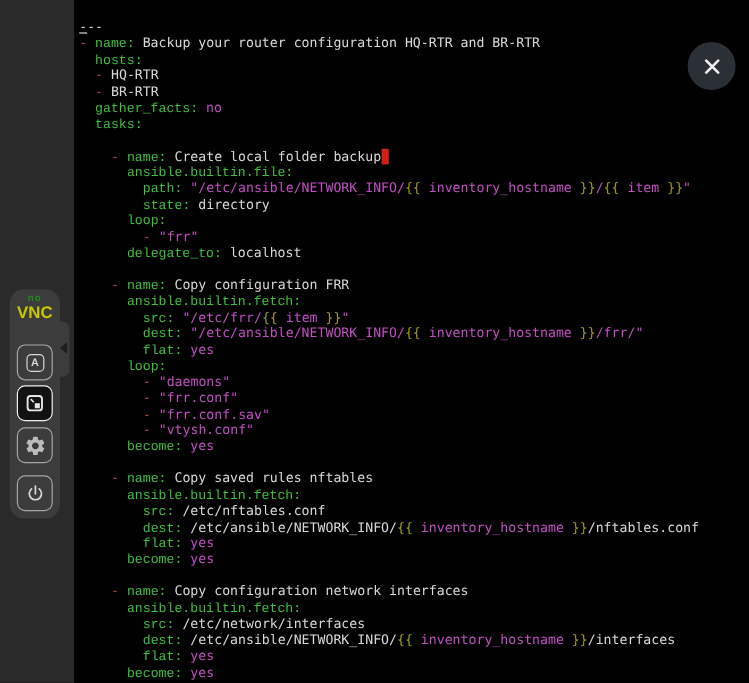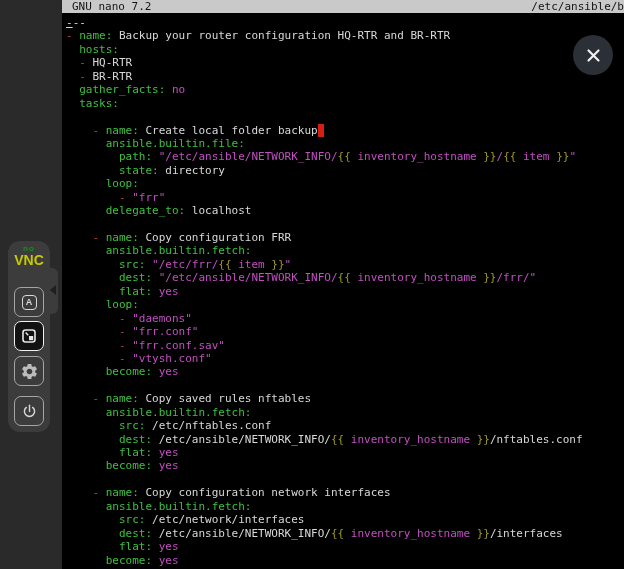--- a/index.html
+++ b/index.html
@@ -37,21 +37,21 @@
   .terminal{position:absolute;left:62px;top:0;width:562px;height:569px;background:#000;}
   .nano-titlebar{position:absolute;left:0;top:0;width:562px;height:13px;background:#c9c9c9;
                  color:#141414;font-size:11px;line-height:13px;white-space:pre;overflow:hidden;}
   .nano-title-left{position:absolute;left:10px;top:0;}
   .nano-title-right{position:absolute;right:0;top:0;}
   .editor{position:absolute;left:4px;top:16px;right:0;bottom:0;
           font-size:11px;line-height:13.45px;white-space:pre;cursor:text;}
   .line{height:13.45px;}
   .c-w{color:#d8d8d8;}
   .c-wu{color:#d8d8d8;text-decoration:underline;}
-  .c-k{color:#3fc03f;}
+  .c-k{color:#3fc03f;font-family:Liberation Mono, monospace;}
   .c-s{color:#c24fc2;}
   .c-v{color:#c24fc2;}
   .c-b{color:#9e9727;}
   .c-d{color:#b2473d;}
   .c-cur{background:#d42012;color:#d42012;}
 
   
   .close-btn{position:absolute;left:573px;top:35px;width:40px;height:40px;border-radius:50%;
              background:#2b2f36;border:none;display:flex;align-items:center;justify-content:center;
              cursor:pointer;padding:0;}
@@ -86,24 +86,20 @@
         <path d="M7.5 6.2 A7.2 7.2 0 1 0 16.5 6.2" stroke="#d8d8d8" stroke-width="2" fill="none" stroke-linecap="round"></path>
       </svg>
     </button>
   </div>
   <div class="vnc-handle">
     <span class="tri"></span>
   </div>
 </div>
 
 <div class="terminal">
-  <div class="nano-titlebar">
-    <span class="nano-title-left">GNU nano 7.2</span>
-    <span class="nano-title-right">/etc/ansible/b</span>
-  </div>
   <div class="editor"><div class="line"><span class="c-wu">-</span><span class="c-w">--</span></div><div class="line"><span class="c-d">- </span><span class="c-k">name:</span><span class="c-w"> Backup your router configuration HQ-RTR and BR-RTR</span></div><div class="line"><span class="c-w">  </span><span class="c-k">hosts:</span></div><div class="line"><span class="c-w">  </span><span class="c-d">- </span><span class="c-w">HQ-RTR</span></div><div class="line"><span class="c-w">  </span><span class="c-d">- </span><span class="c-w">BR-RTR</span></div><div class="line"><span class="c-w">  </span><span class="c-k">gather_facts:</span><span class="c-w"> </span><span class="c-v">no</span></div><div class="line"><span class="c-w">  </span><span class="c-k">tasks:</span></div><div class="line"><span class="c-w"> </span></div><div class="line"><span class="c-w">    </span><span class="c-d">- </span><span class="c-k">name:</span><span class="c-w"> Create local folder backup</span><span class="c-cur"> </span></div><div class="line"><span class="c-w">      </span><span class="c-k">ansible.builtin.file:</span></div><div class="line"><span class="c-w">        </span><span class="c-k">path:</span><span class="c-w"> </span><span class="c-s">"/etc/ansible/NETWORK_INFO/</span><span class="c-b">{{</span><span class="c-s"> inventory_hostname </span><span class="c-b">}}</span><span class="c-s">/</span><span class="c-b">{{</span><span class="c-s"> item </span><span class="c-b">}}</span><span class="c-s">"</span></div><div class="line"><span class="c-w">        </span><span class="c-k">state:</span><span class="c-w"> directory</span></div><div class="line"><span class="c-w">      </span><span class="c-k">loop:</span></div><div class="line"><span class="c-w">        </span><span class="c-d">- </span><span class="c-s">"frr"</span></div><div class="line"><span class="c-w">      </span><span class="c-k">delegate_to:</span><span class="c-w"> localhost</span></div><div class="line"><span class="c-w"> </span></div><div class="line"><span class="c-w">    </span><span class="c-d">- </span><span class="c-k">name:</span><span class="c-w"> Copy configuration FRR</span></div><div class="line"><span class="c-w">      </span><span class="c-k">ansible.builtin.fetch:</span></div><div class="line"><span class="c-w">        </span><span class="c-k">src:</span><span class="c-w"> </span><span class="c-s">"/etc/frr/</span><span class="c-b">{{</span><span class="c-s"> item </span><span class="c-b">}}</span><span class="c-s">"</span></div><div class="line"><span class="c-w">        </span><span class="c-k">dest:</span><span class="c-w"> </span><span class="c-s">"/etc/ansible/NETWORK_INFO/</span><span class="c-b">{{</span><span class="c-s"> inventory_hostname </span><span class="c-b">}}</span><span class="c-s">/frr/"</span></div><div class="line"><span class="c-w">        </span><span class="c-k">flat:</span><span class="c-w"> </span><span class="c-v">yes</span></div><div class="line"><span class="c-w">      </span><span class="c-k">loop:</span></div><div class="line"><span class="c-w">        </span><span class="c-d">- </span><span class="c-s">"daemons"</span></div><div class="line"><span class="c-w">        </span><span class="c-d">- </span><span class="c-s">"frr.conf"</span></div><div class="line"><span class="c-w">        </span><span class="c-d">- </span><span class="c-s">"frr.conf.sav"</span></div><div class="line"><span class="c-w">        </span><span class="c-d">- </span><span class="c-s">"vtysh.conf"</span></div><div class="line"><span class="c-w">      </span><span class="c-k">become:</span><span class="c-w"> </span><span class="c-v">yes</span></div><div class="line"><span class="c-w"> </span></div><div class="line"><span class="c-w">    </span><span class="c-d">- </span><span class="c-k">name:</span><span class="c-w"> Copy saved rules nftables</span></div><div class="line"><span class="c-w">      </span><span class="c-k">ansible.builtin.fetch:</span></div><div class="line"><span class="c-w">        </span><span class="c-k">src:</span><span class="c-w"> /etc/nftables.conf</span></div><div class="line"><span class="c-w">        </span><span class="c-k">dest:</span><span class="c-w"> /etc/ansible/NETWORK_INFO/</span><span class="c-b">{{</span><span class="c-s"> inventory_hostname </span><span class="c-b">}}</span><span class="c-w">/nftables.conf</span></div><div class="line"><span class="c-w">        </span><span class="c-k">flat:</span><span class="c-w"> </span><span class="c-v">yes</span></div><div class="line"><span class="c-w">      </span><span class="c-k">become:</span><span class="c-w"> </span><span class="c-v">yes</span></div><div class="line"><span class="c-w"> </span></div><div class="line"><span class="c-w">    </span><span class="c-d">- </span><span class="c-k">name:</span><span class="c-w"> Copy configuration network interfaces</span></div><div class="line"><span class="c-w">      </span><span class="c-k">ansible.builtin.fetch:</span></div><div class="line"><span class="c-w">        </span><span class="c-k">src:</span><span class="c-w"> /etc/network/interfaces</span></div><div class="line"><span class="c-w">        </span><span class="c-k">dest:</span><span class="c-w"> /etc/ansible/NETWORK_INFO/</span><span class="c-b">{{</span><span class="c-s"> inventory_hostname </span><span class="c-b">}}</span><span class="c-w">/interfaces</span></div><div class="line"><span class="c-w">        </span><span class="c-k">flat:</span><span class="c-w"> </span><span class="c-v">yes</span></div><div class="line"><span class="c-w">      </span><span class="c-k">become:</span><span class="c-w"> </span><span class="c-v">yes</span></div></div>
 </div>
 
 <button class="close-btn">
   <svg width="15" height="15" viewBox="0 0 15 15">
     <path d="M2.5 2.5 L12.5 12.5 M12.5 2.5 L2.5 12.5" stroke="#f0f0f0" stroke-width="2.2" stroke-linecap="round"></path>
   </svg>
 </button>
 
 </body></html>

